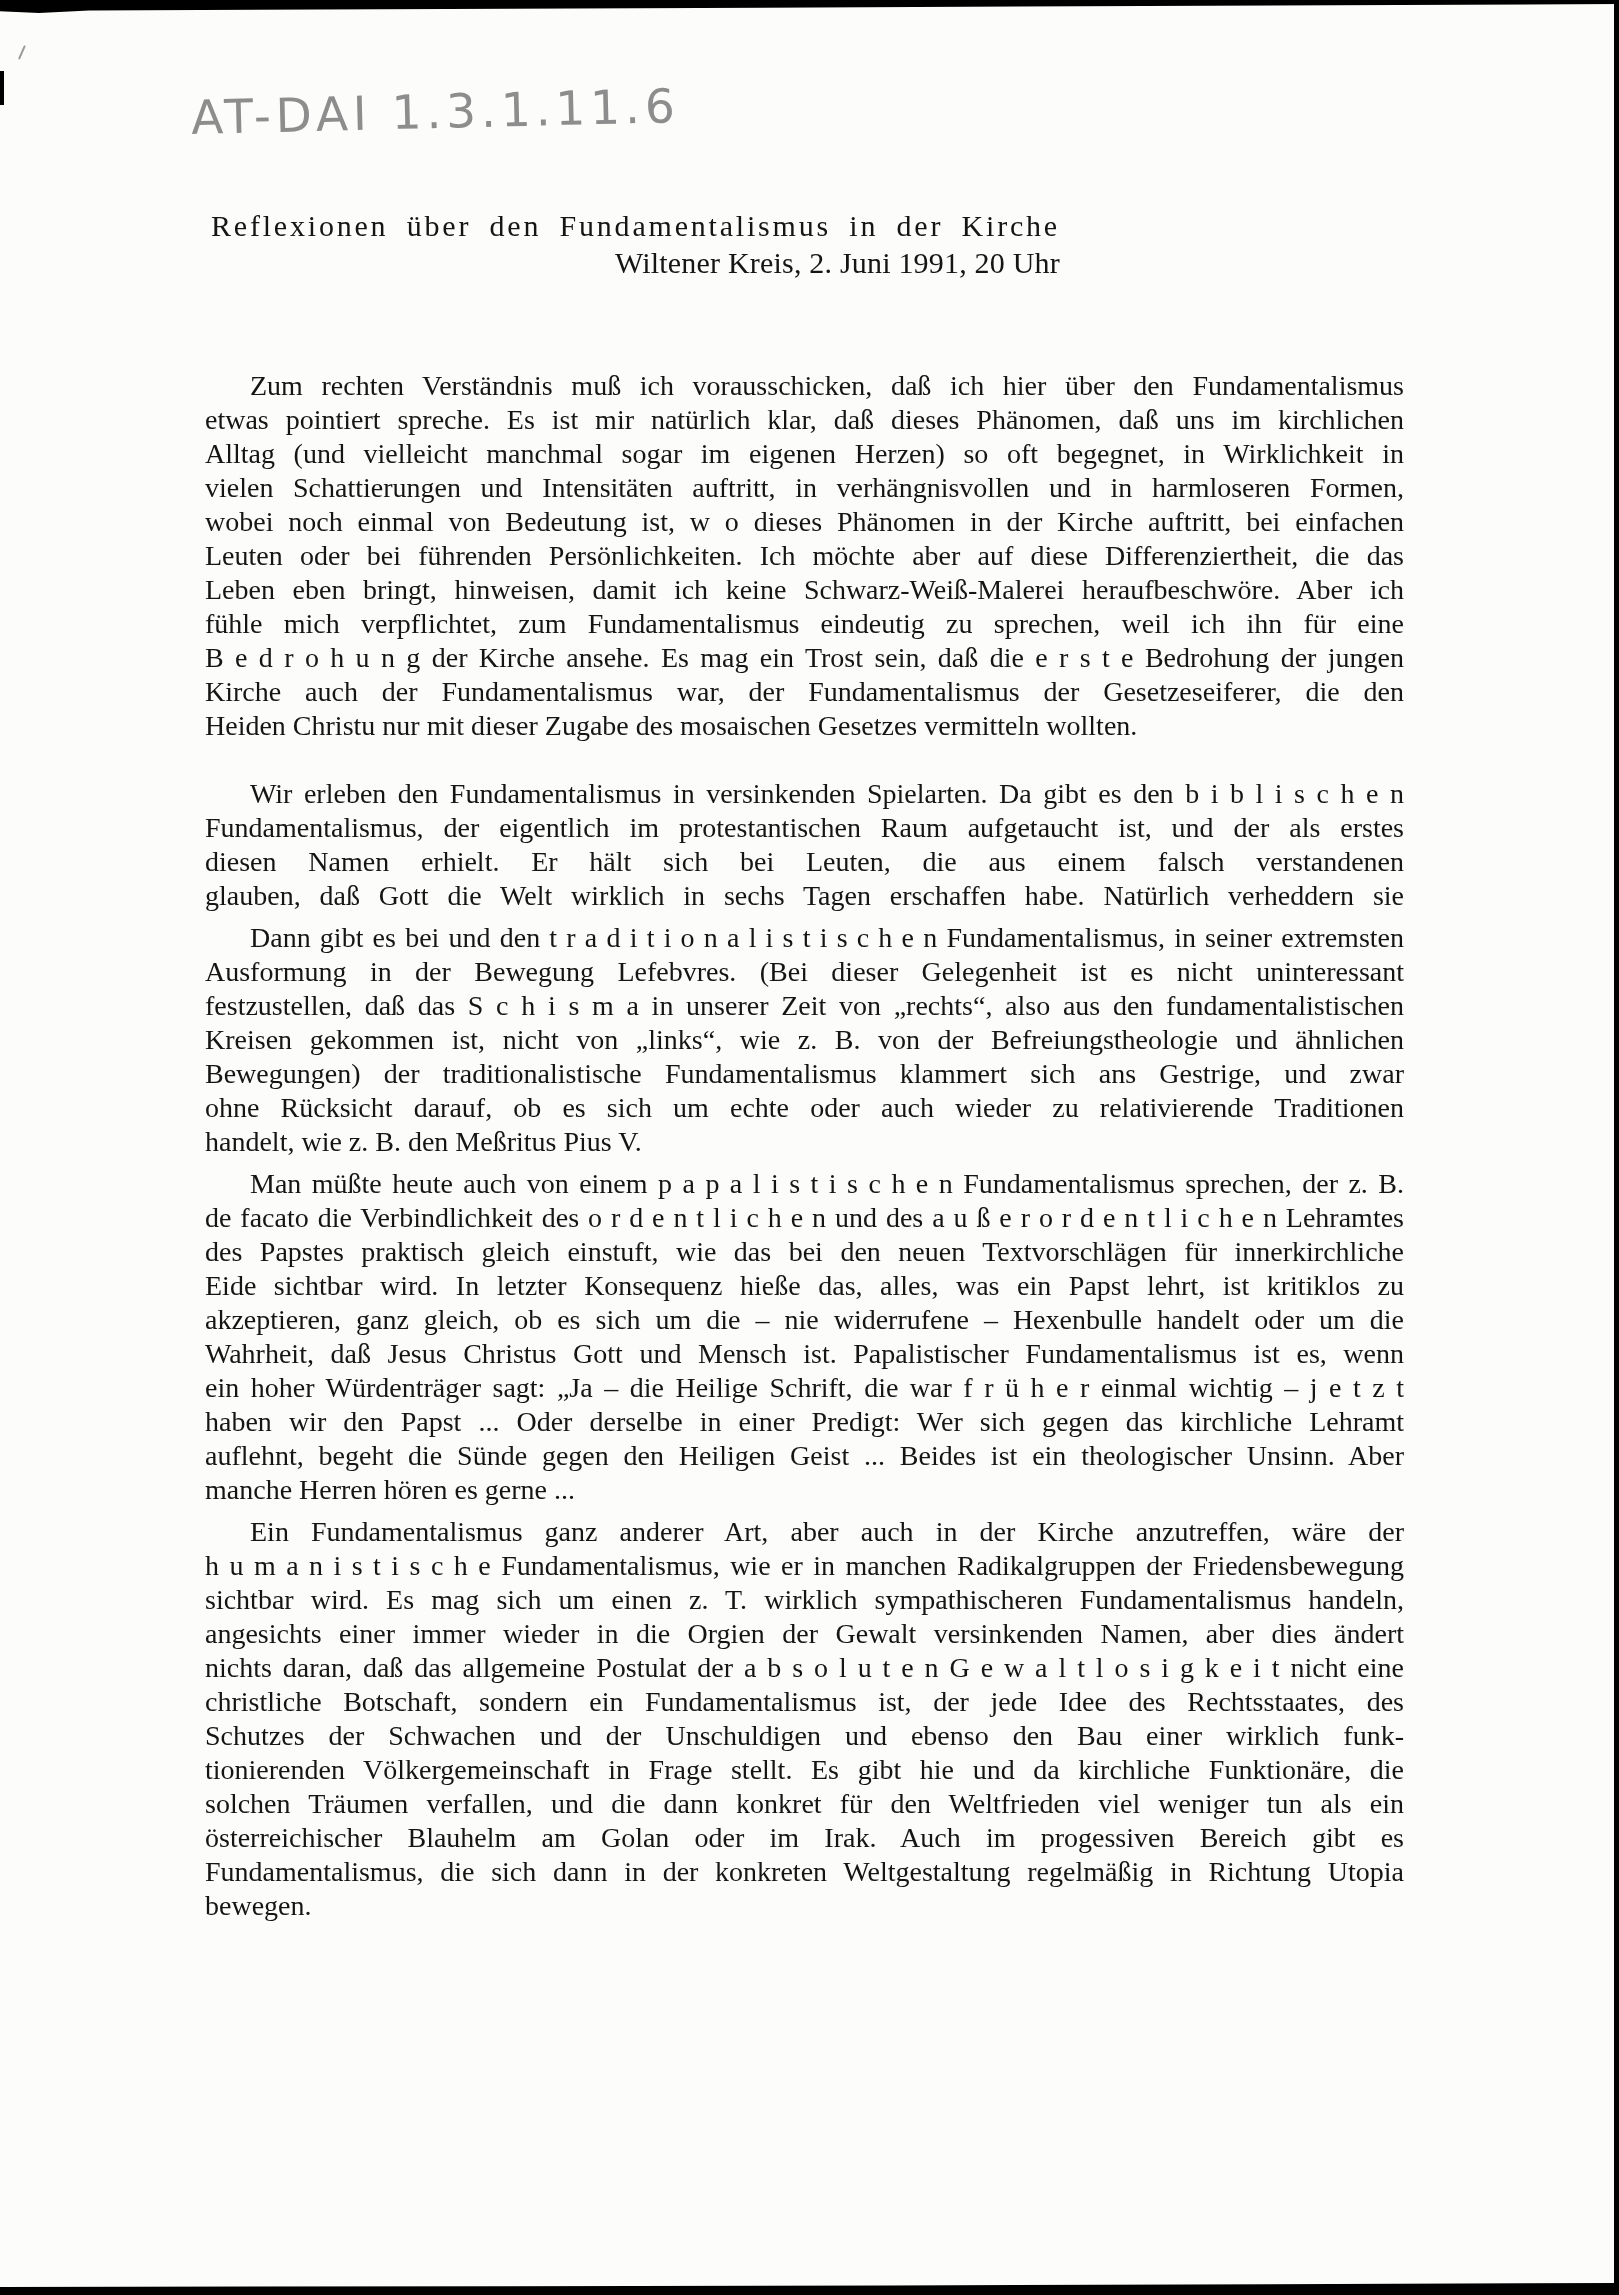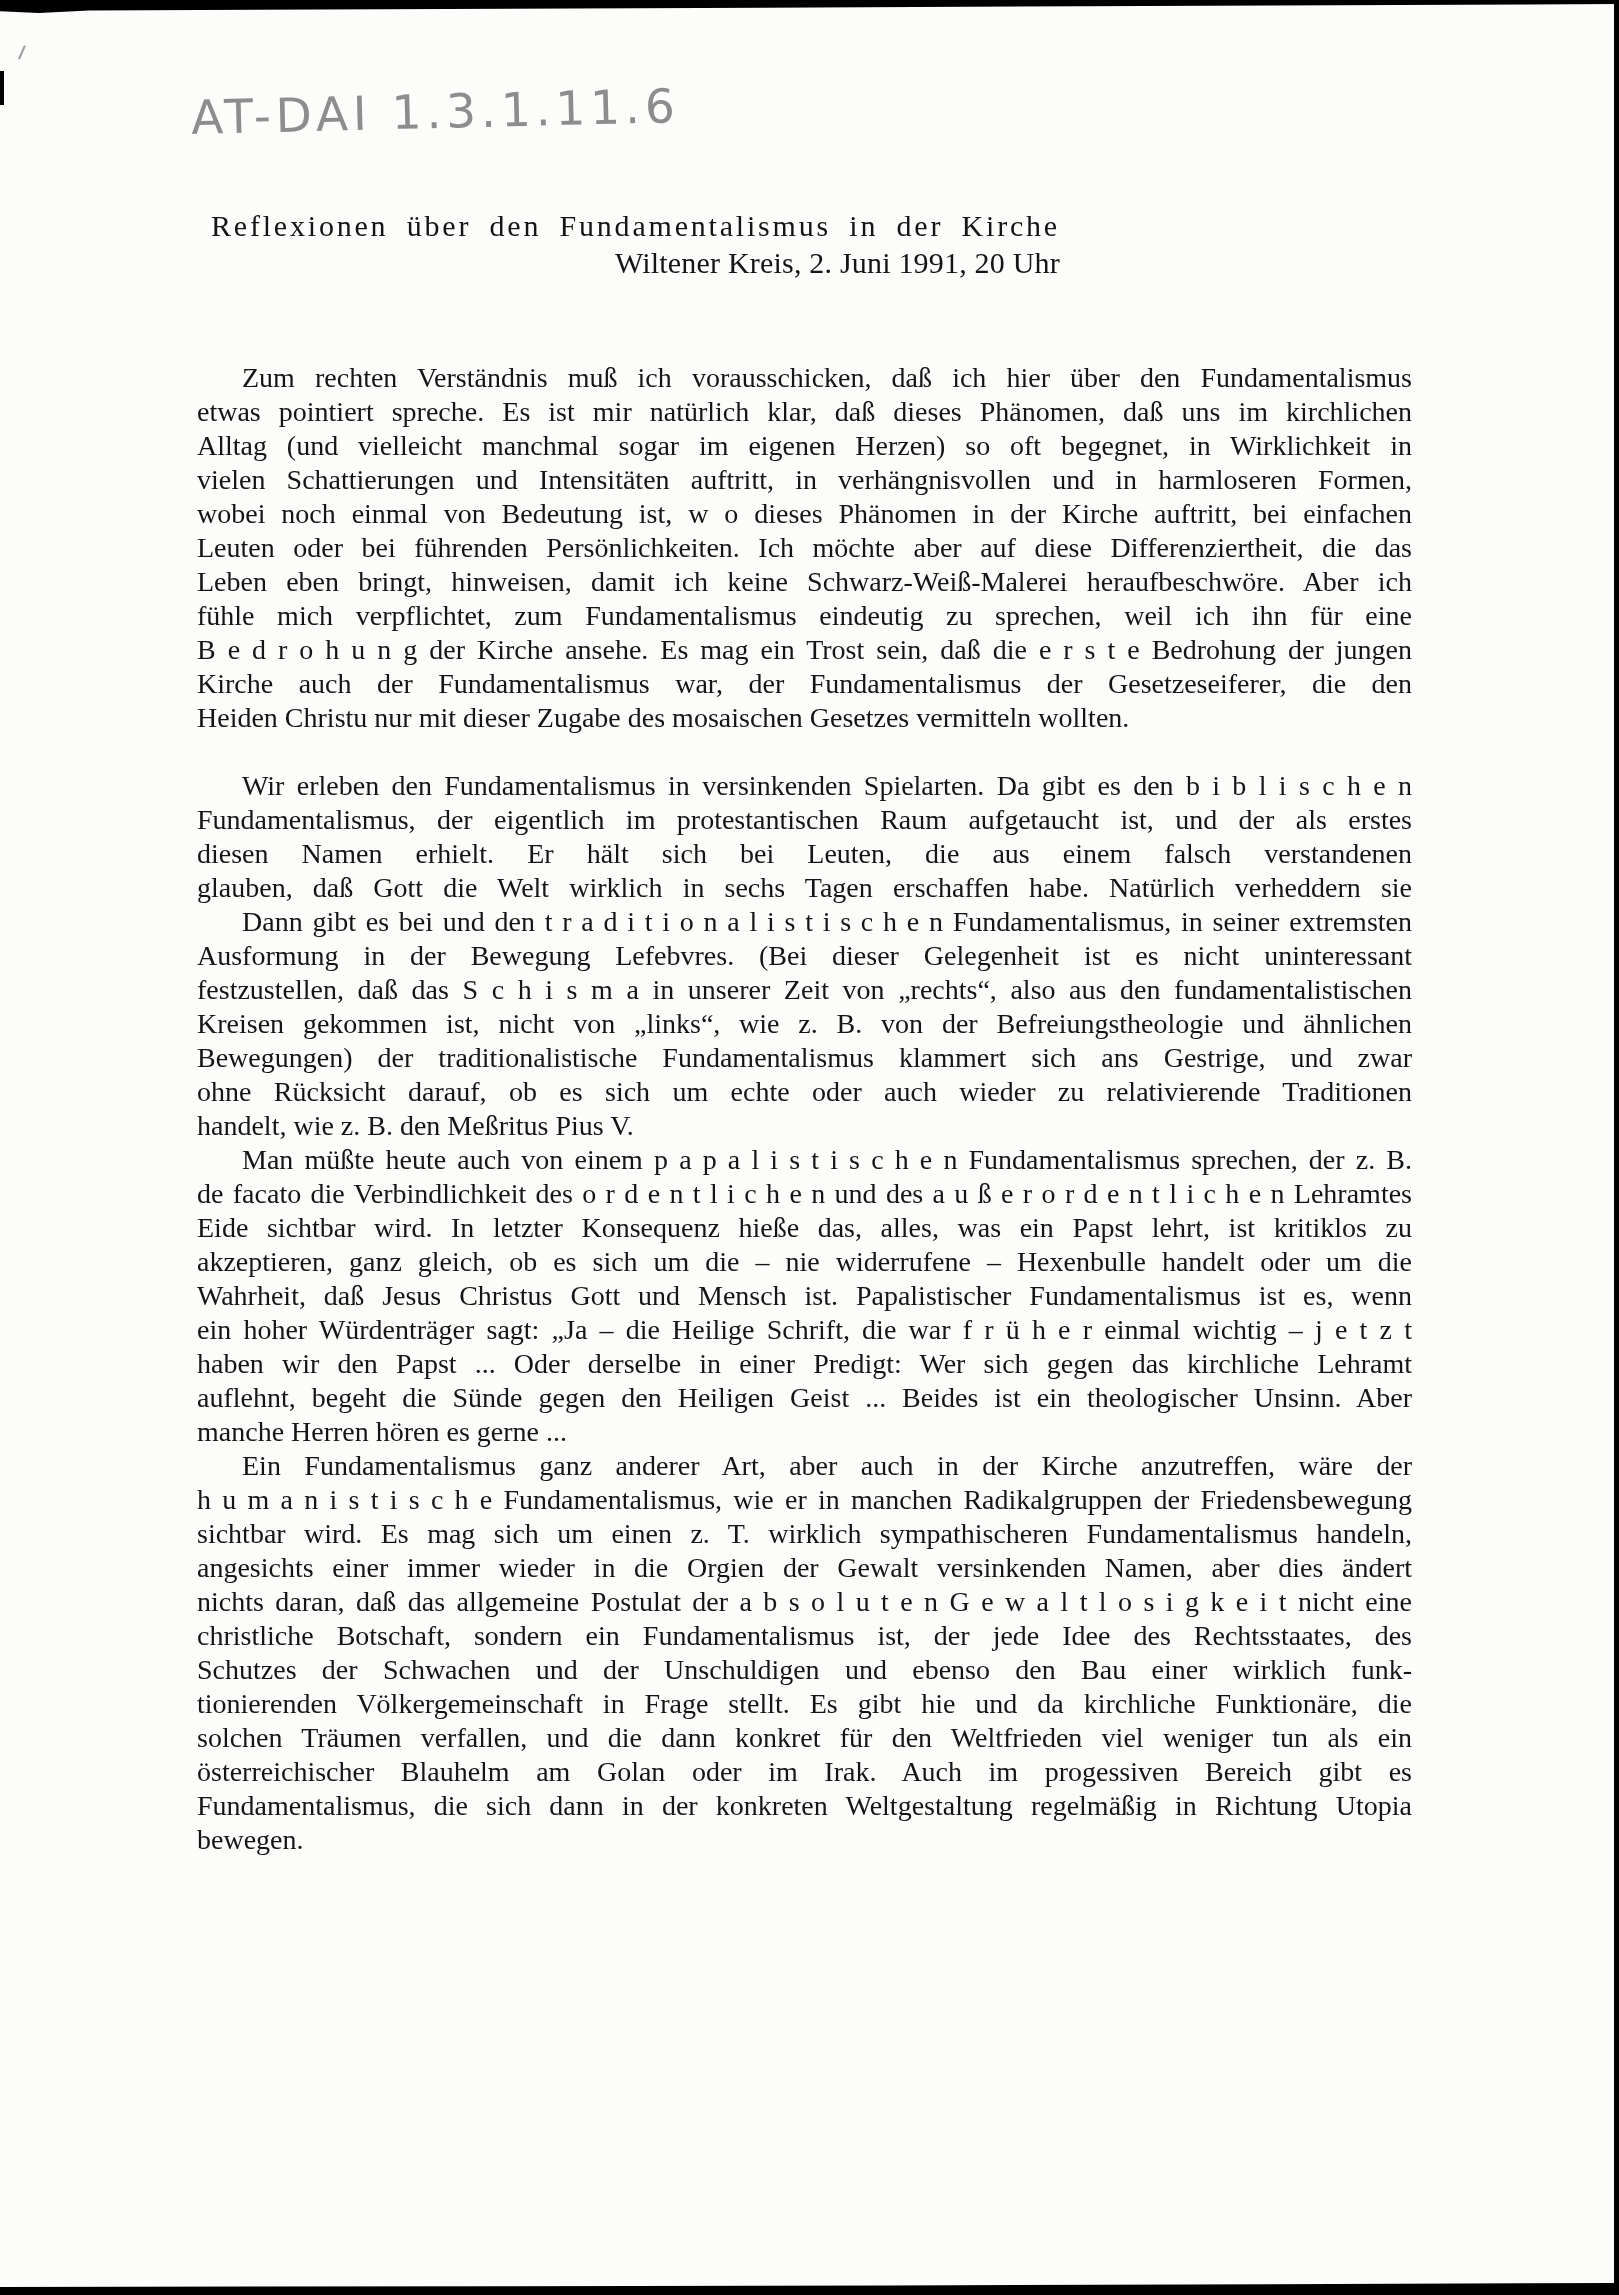--- a/index.html
+++ b/index.html
@@ -37,21 +37,21 @@
   }
   
   .title-block{position:absolute;left:211px;top:207px;line-height:37px;}
   .doc-title{font-size:30px;letter-spacing:2.8px;word-spacing:8px;white-space:nowrap;}
   .doc-subtitle{font-size:30px;letter-spacing:0.2px;white-space:nowrap;text-align:right;}
   
   .body-text{
     position:absolute;left:197px;top:361px;width:1215px;
     font-size:28px;line-height:34px;
   }
-  .para{margin:0;}
+  .para{margin:8px;}
   .para.gap-above{margin-top:34px;}
   .line{text-align:justify;text-align-last:justify;}
   .line.indent{text-indent:45px;}
   .line.last{text-align-last:left;}
 </style>
 </head>
 <body>
 
 <div class="page">
 
@@ -93,20 +93,21 @@
         <div class="line">Ausformung in der Bewegung Lefebvres. (Bei dieser Gelegenheit ist es nicht uninteressant</div>
         <div class="line">festzustellen, daß das S c h i s m a in unserer Zeit von „rechts“, also aus den fundamentalistischen</div>
         <div class="line">Kreisen gekommen ist, nicht von „links“, wie z. B. von der Befreiungstheologie und ähnlichen</div>
         <div class="line">Bewegungen) der traditionalistische Fundamentalismus klammert sich ans Gestrige, und zwar</div>
         <div class="line">ohne Rücksicht darauf, ob es sich um echte oder auch wieder zu relativierende Traditionen</div>
         <div class="line last">handelt, wie z. B. den Meßritus Pius V.</div>
       </div>
       <div class="para">
         <div class="line indent">Man müßte heute auch von einem p a p a l i s t i s c h e n Fundamentalismus sprechen, der z. B.</div>
         <div class="line">de facato die Verbindlichkeit des o r d e n t l i c h e n und des a u ß e r o r d e n t l i c h e n Lehramtes</div>
+        <div class="line">des Papstes praktisch gleich einstuft, wie das bei den neuen Textvorschlägen für innerkirchliche</div>
         <div class="line">Eide sichtbar wird. In letzter Konsequenz hieße das, alles, was ein Papst lehrt, ist kritiklos zu</div>
         <div class="line">akzeptieren, ganz gleich, ob es sich um die – nie widerrufene – Hexenbulle handelt oder um die</div>
         <div class="line">Wahrheit, daß Jesus Christus Gott und Mensch ist. Papalistischer Fundamentalismus ist es, wenn</div>
         <div class="line">ein hoher Würdenträger sagt: „Ja – die Heilige Schrift, die war f r ü h e r einmal wichtig – j e t z t</div>
         <div class="line">haben wir den Papst ... Oder derselbe in einer Predigt: Wer sich gegen das kirchliche Lehramt</div>
         <div class="line">auflehnt, begeht die Sünde gegen den Heiligen Geist ... Beides ist ein theologischer Unsinn. Aber</div>
         <div class="line last">manche Herren hören es gerne ...</div>
       </div>
       <div class="para">
         <div class="line indent">Ein Fundamentalismus ganz anderer Art, aber auch in der Kirche anzutreffen, wäre der</div>

